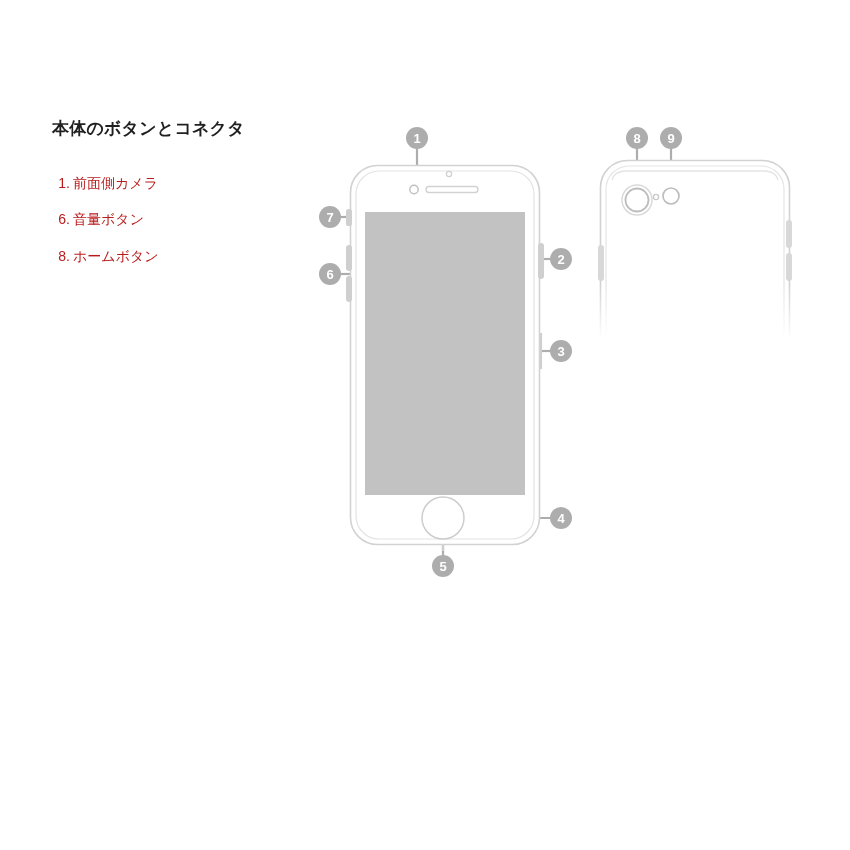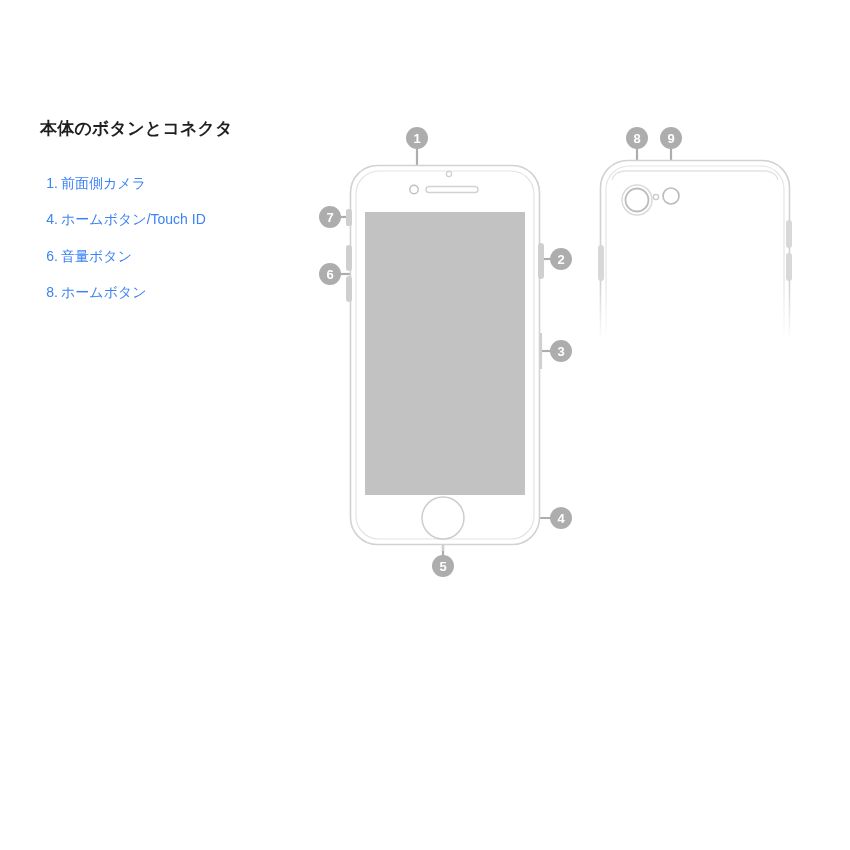--- a/index.html
+++ b/index.html
@@ -18,40 +18,40 @@
   }
   #page {
     position: relative;
     width: 850px;
     height: 850px;
   }
 
   
   #text-panel {
     position: absolute;
-    left: 40px;
+    left: 52px;
     top: 118px;
     width: 260px;
   }
   #heading {
     font-size: 17px;
     font-weight: bold;
     color: #1f1f1f;
     letter-spacing: 0.2px;
     line-height: 1.3;
     margin: 0 0 34px 0;
   }
   #parts-list {
     list-style: none;
     margin: 0;
     padding: 0;
   }
   #parts-list li {
     font-size: 14px;
-    color: #3b82f6;
+    color: #b91c1c;
     line-height: 1.35;
     margin-bottom: 17.5px;
     white-space: nowrap;
   }
   .li-num {
     display: inline-block;
     width: 18px;
     text-align: right;
     margin-right: 3px;
   }
@@ -70,23 +70,20 @@
 </head>
 <body>
 
 <div id="page">
 
   <div id="text-panel">
     <h1 id="heading">本体のボタンとコネクタ</h1>
     <ul id="parts-list">
       <li>
         <span class="li-num">1.</span><span>前面側カメラ</span>
-      </li>
-      <li>
-        <span class="li-num">4.</span><span>ホームボタン/Touch ID</span>
       </li>
       <li>
         <span class="li-num">6.</span><span>音量ボタン</span>
       </li>
       <li>
         <span class="li-num">8.</span><span>ホームボタン</span>
       </li>
     </ul>
   </div>
 

